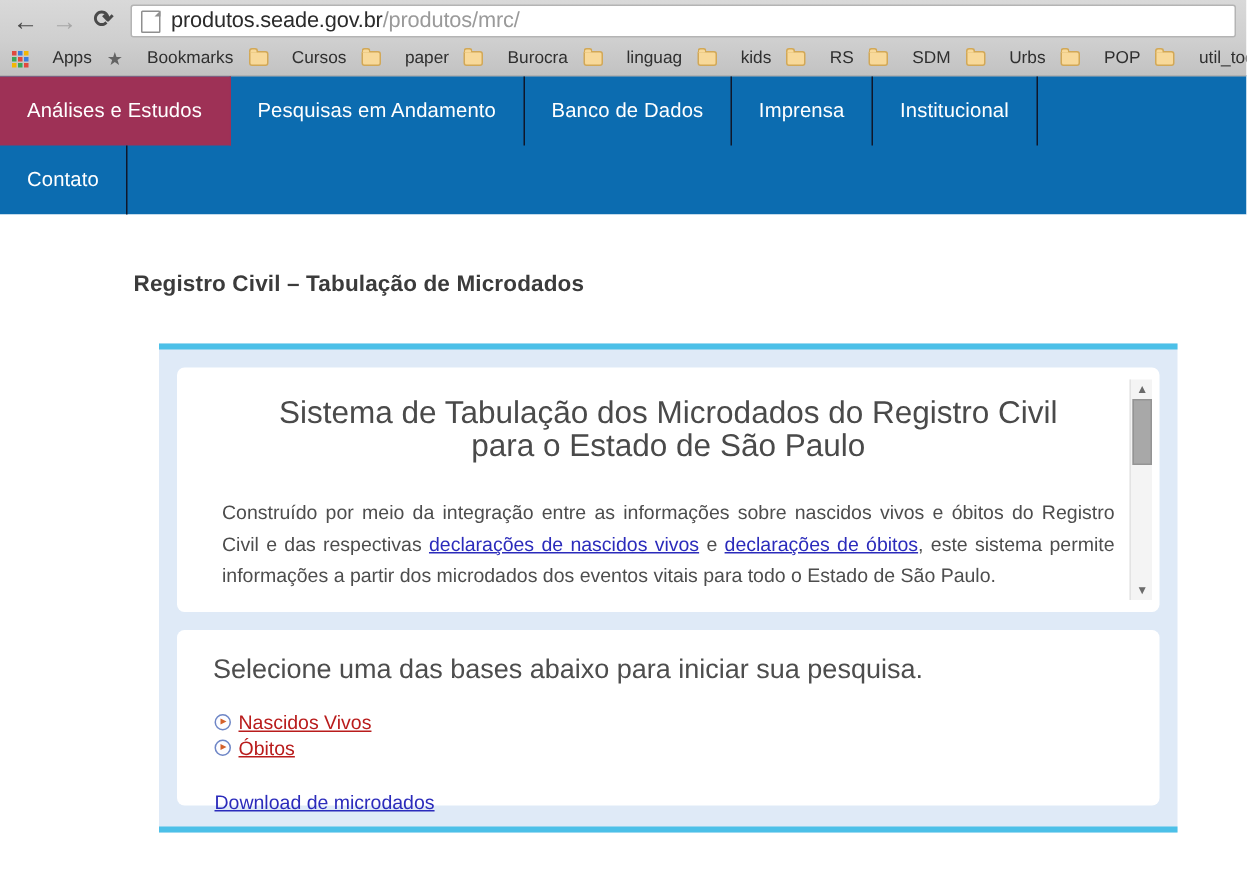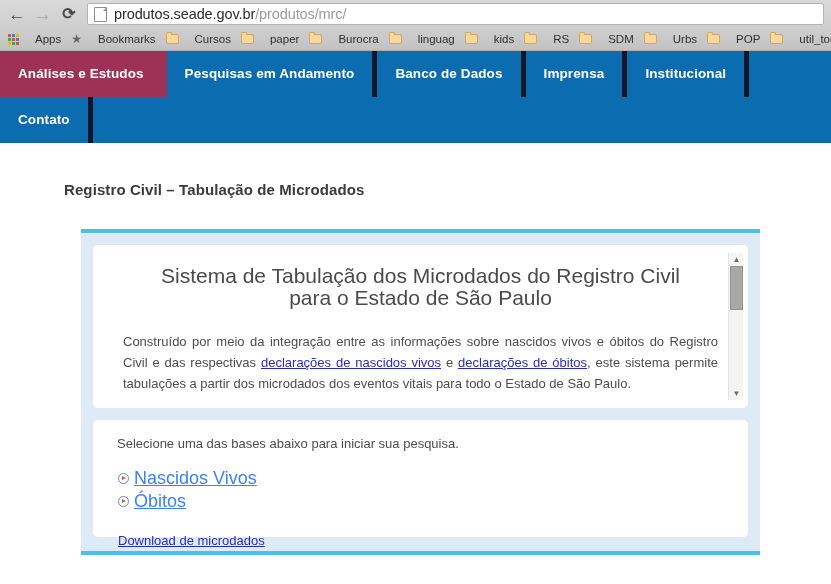--- a/index.html
+++ b/index.html
@@ -135,36 +135,37 @@
   #site-nav {
     width: 831px;
     background: #0c6cb0;
     display: flex;
     flex-wrap: wrap;
     border-top: 1px solid #b0b0b0;
   }
   .nav-item {
     color: #ffffff;
     font-size: 13.5px;
-    font-weight: bold;
+    font-weight: normal;
     padding: 15px 18px 16px 18px;
-    border-right: 5px solid #0f172a;
+    border-right: 1px solid #0f172a;
     box-sizing: border-box;
     white-space: nowrap;
     letter-spacing: 0.1px;
   }
   .nav-item.active { background: #9e3156; border-right-color: #9e3156; }
   .nav-row2 { width: 100%; display: flex; }
 
   
   #page-body {
     width: 831px;
     background: #ffffff;
     padding-top: 10px;
     box-sizing: border-box;
+    padding-left: 25px;
   }
   #page-title {
     margin: 28px 0 0 64px;
     font-size: 15px;
     font-weight: bold;
     color: #3b3b3b;
     letter-spacing: 0.1px;
   }
 
   #content-shell {
@@ -231,21 +232,21 @@
     border: 1px solid #949494;
     box-sizing: border-box;
   }
 
   #select-panel {
     margin-top: 12px;
     height: 117px;
     padding: 16px 22px 0 22px;
   }
   #select-prompt {
-    font-size: 13px;
+    font-size: 18px;
     color: #4d4d4d;
     margin: 0 0 0 2px;
   }
   .base-list { margin: 17px 0 0 3px; }
   .base-link-row {
     display: flex;
     align-items: center;
     margin-bottom: 2px;
   }
   .bullet-icon {
@@ -261,22 +262,22 @@
   .bullet-icon:after {
     content: "";
     position: absolute;
     top: 2px; left: 3px;
     width: 0; height: 0;
     border-style: solid;
     border-width: 2.5px 0 2.5px 4px;
     border-color: transparent transparent transparent #d4612a;
   }
   .base-link {
-    font-size: 18px;
-    color: #3b82f6;
+    font-size: 13px;
+    color: #b91c1c;
     text-decoration: underline;
   }
   #download-link {
     display: inline-block;
     margin: 19px 0 0 3px;
     font-size: 13px;
     color: #2b2bbb;
     text-decoration: underline;
   }
   #shell-bottom-pad { height: 14px; }
@@ -371,21 +372,21 @@
 
   <div id="page-title">Registro Civil – Tabulação de Microdados</div>
 
   <div id="content-shell">
 
     <div class="white-panel" id="intro-panel">
       <div id="intro-title">
         <div>Sistema de Tabulação dos Microdados do Registro Civil</div>
         <div>para o Estado de São Paulo</div>
       </div>
-      <div id="intro-paragraph"><span>Construído por meio da integração entre as informações sobre nascidos vivos e óbitos do Registro Civil e das respectivas </span><a href="#">declarações de nascidos vivos</a><span> e </span><a href="#">declarações de óbitos</a><span>, este sistema permite tabulações a partir dos microdados dos eventos vitais para todo o Estado de São Paulo.</span></div>
+      <div id="intro-paragraph"><span>Construído por meio da integração entre as informações sobre nascidos vivos e óbitos do Registro Civil e das respectivas </span><a href="#">declarações de nascidos vivos</a><span> e </span><a href="#">declarações de óbitos</a><span>, este sistema permite informações a partir dos microdados dos eventos vitais para todo o Estado de São Paulo.</span></div>
 
       <div class="panel-scrollbar">
         <div class="sb-arrow">▲</div>
         <div class="sb-thumb"></div>
         <div class="sb-arrow down">▼</div>
       </div>
     </div>
 
     <div class="white-panel" id="select-panel">
       <p id="select-prompt">Selecione uma das bases abaixo para iniciar sua pesquisa.</p>

